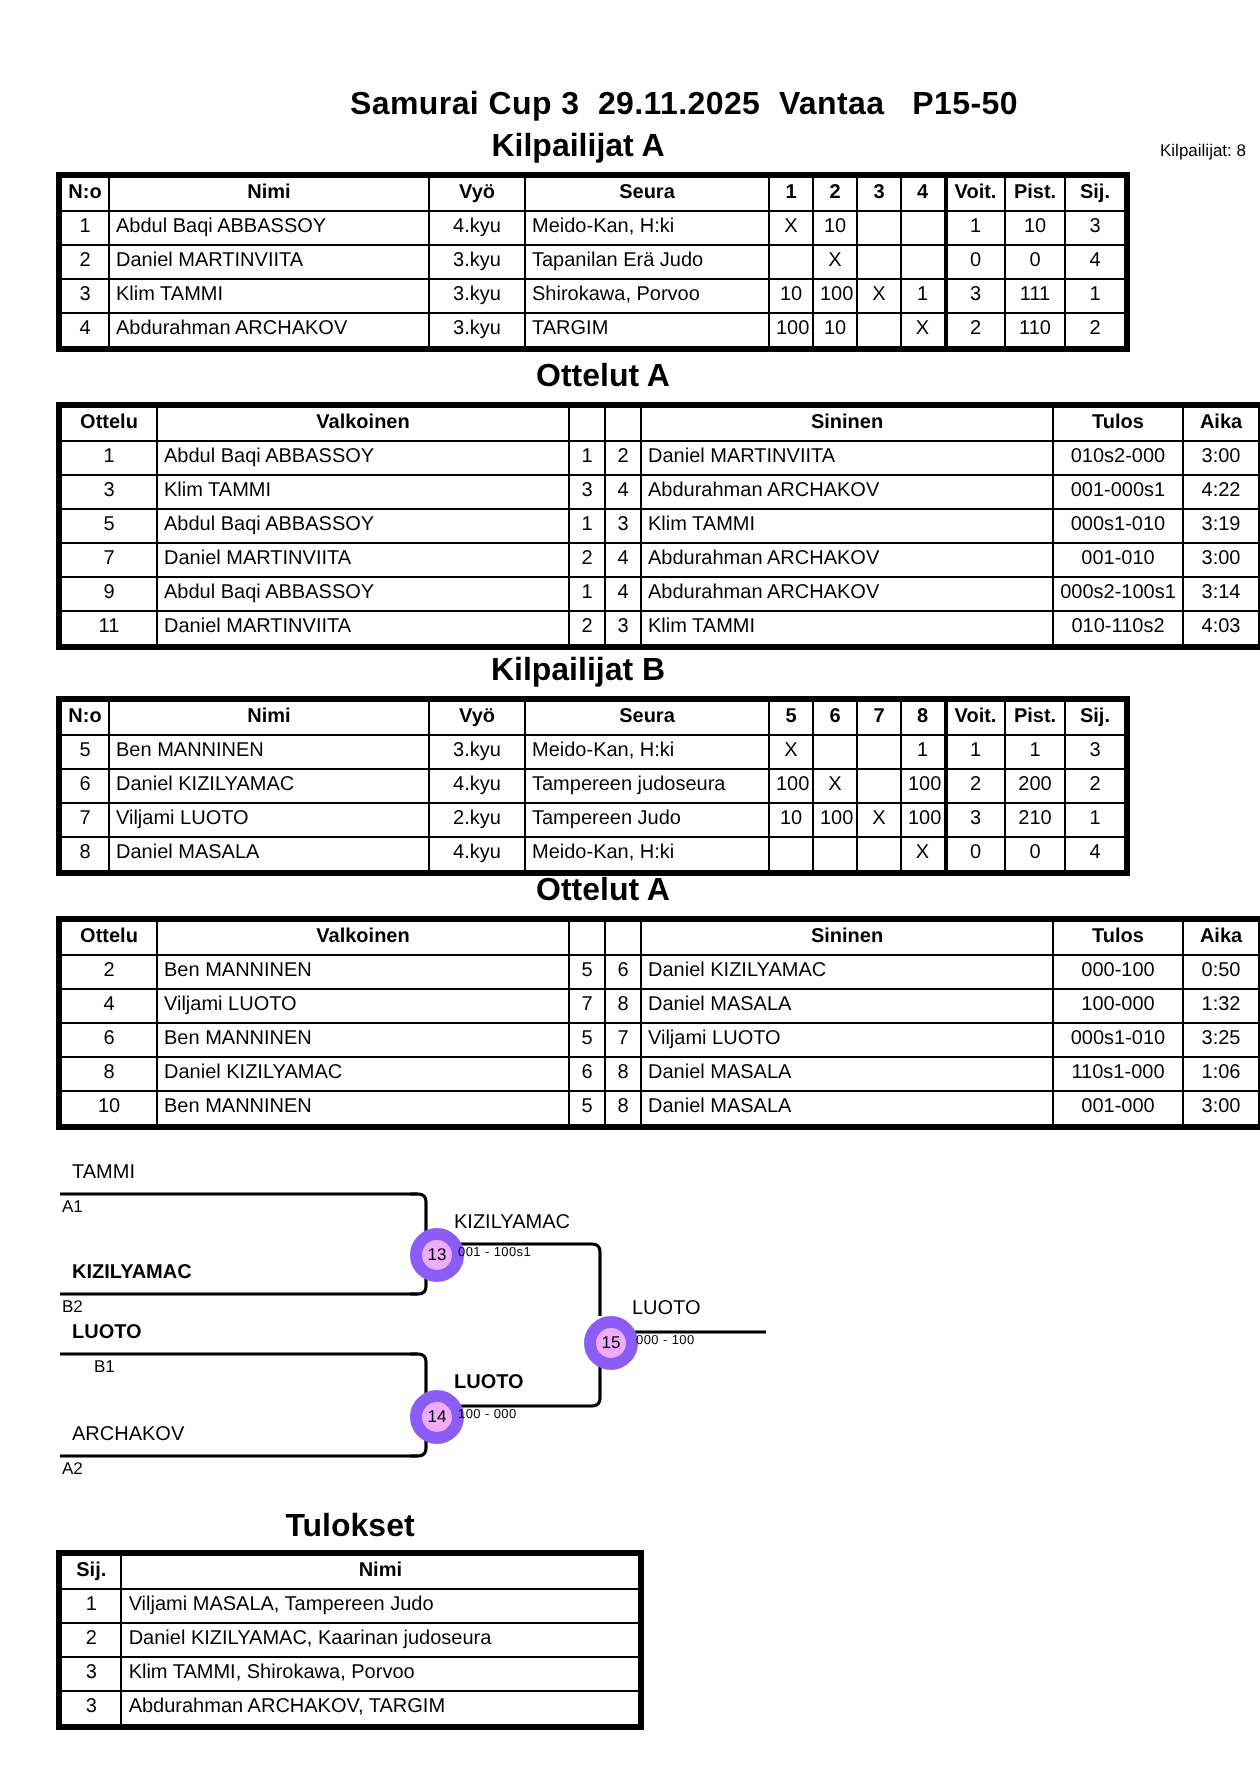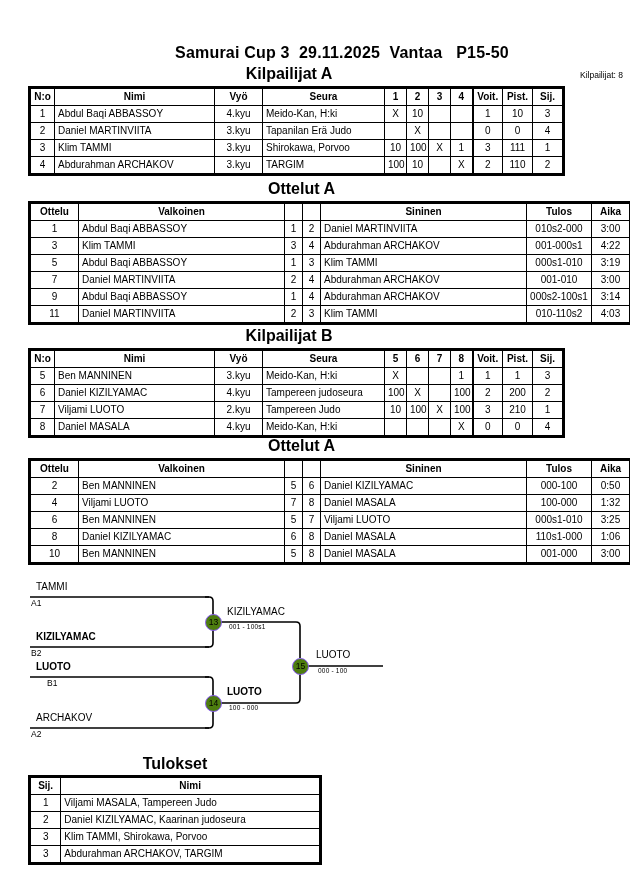--- a/index.html
+++ b/index.html
@@ -115,23 +115,23 @@
   .bk-score {
     position: absolute;
     font-size: 6.5px;
     white-space: nowrap;
     letter-spacing: 0.2px;
   }
   .bk-circle {
     position: absolute;
     width: 15px;
     height: 15px;
-    border: 1px solid #8b5cf6;
+    border: 6px solid #8b5cf6;
     border-radius: 50%;
-    background: #4d7c0f;
+    background: #f0abfc;
     font-size: 8.5px;
     line-height: 15px;
     text-align: center;
   }
 </style>
 </head>
 <body>
 
 <div class="doc-title">Samurai Cup 3  29.11.2025  Vantaa   P15-50</div>
 <div class="entrants-count">Kilpailijat: 8</div>

